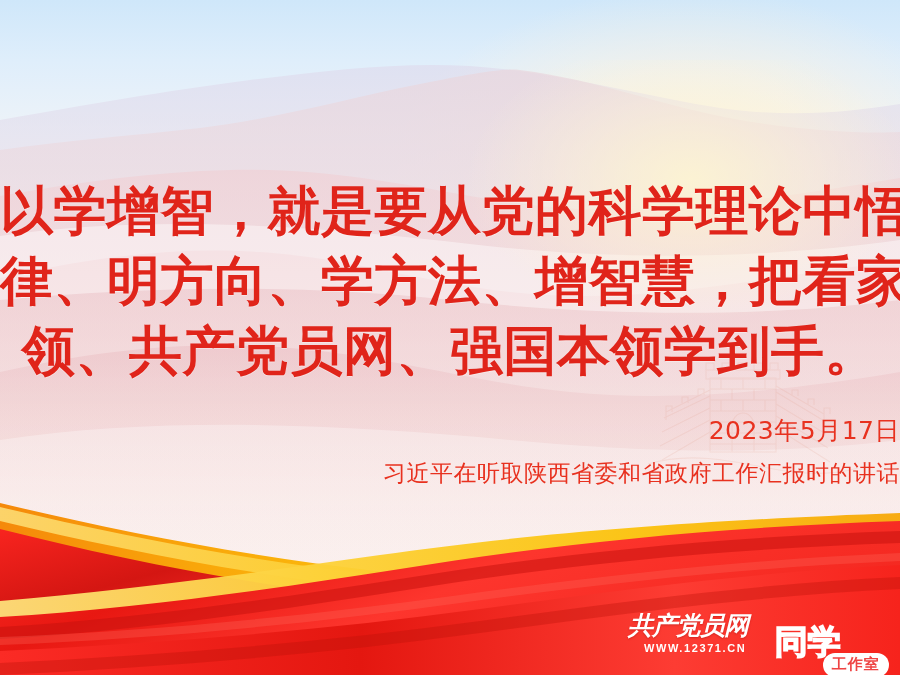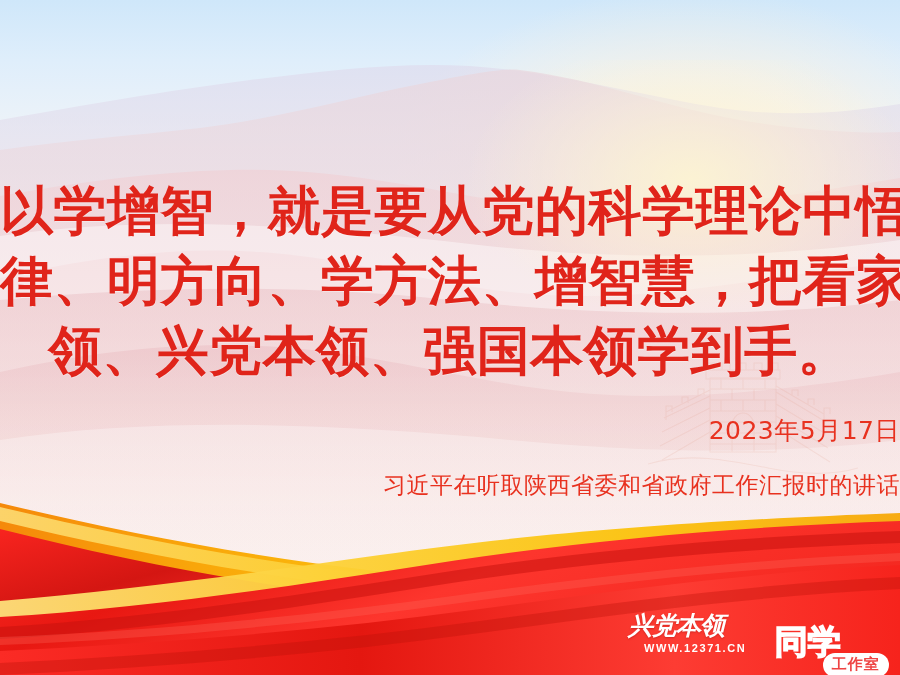--- a/index.html
+++ b/index.html
@@ -69,21 +69,21 @@
   #credit .date {
     font-family:"DejaVu Sans","Liberation Sans",sans-serif;
     font-size:25px;
     line-height:33px;
     letter-spacing:0.5px;
   }
   #credit .source {
     font-family:"DejaVu Sans","Liberation Sans",sans-serif;
     font-size:23px;
     line-height:33px;
-    margin-top:22px;
+    margin-top:10px;
     letter-spacing:0.5px;
   }
 
   
   #logo {
     position:absolute;
     left:624px; top:612px;
     width:262px; height:52px;
     display:flex;
     align-items:flex-start;
@@ -204,21 +204,21 @@
       <path d="M62,40 L16,62 M62,52 L14,76 M62,64 L12,90 M62,76 L14,104"></path>
       <path d="M62,34 L18,56 v8 M18,56 v-6 h6 v6 M34,47 v-6 h6 v6 M50,39 v-6 h6 v6"></path>
 
       <path d="M0,108 C40,96 80,104 120,112 C160,120 190,118 210,112"></path>
     </g>
   </svg>
 
   <div id="headline">
     <div class="hl">以学增智，就是要从党的科学理论中悟规</div>
     <div class="hl">律、明方向、学方法、增智慧，把看家本</div>
-    <div class="hl">领、兴党本领、强国本领学到手。</div>
+    <div class="hl">领、共产党员网、强国本领学到手。</div>
   </div>
 
   <div id="credit">
     <div class="date">2023年5月17日</div>
     <div class="source">习近平在听取陕西省委和省政府工作汇报时的讲话</div>
   </div>
 
   <svg id="ribbons" viewBox="0 0 900 190" preserveAspectRatio="none">
     <defs>
       <linearGradient id="goldg" x1="0" y1="0" x2="1" y2="0">
@@ -270,21 +270,21 @@
     <path d="M0,166 C160,158 320,146 480,124 C640,102 770,86 900,80 L900,190 L0,190 Z" fill="url(#redg3)"></path>
 
     <path d="M0,178 C160,170 320,158 480,136 C640,114 770,98 900,92 L900,104 C770,110 640,126 480,148 C320,170 160,182 0,190 Z" fill="#b91009" opacity="0.35"></path>
 
     <path d="M0,152 C150,146 300,132 460,110 C620,88 760,74 900,68 L900,76 C760,82 620,96 460,118 C300,140 150,154 0,160 Z" fill="#ff6a5e" opacity="0.30"></path>
   </svg>
 
   <div id="logo">
 
     <div id="brandmark">
-      <div class="brand-cn">兴党本领</div>
+      <div class="brand-cn">共产党员网</div>
       <div class="brand-url">WWW.12371.CN</div>
     </div>
 
     <div id="studio">
       <div class="studio-cn">同学</div>
       <div class="studio-pill">工作室</div>
     </div>
 
   </div>
 

